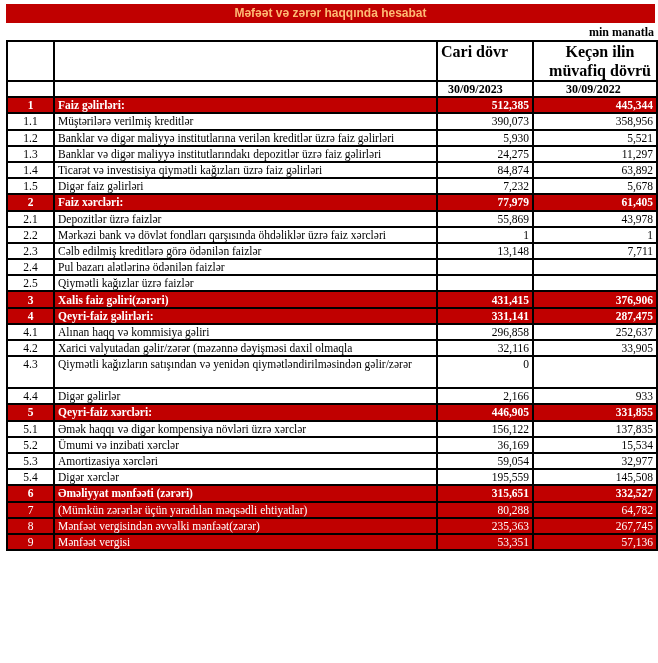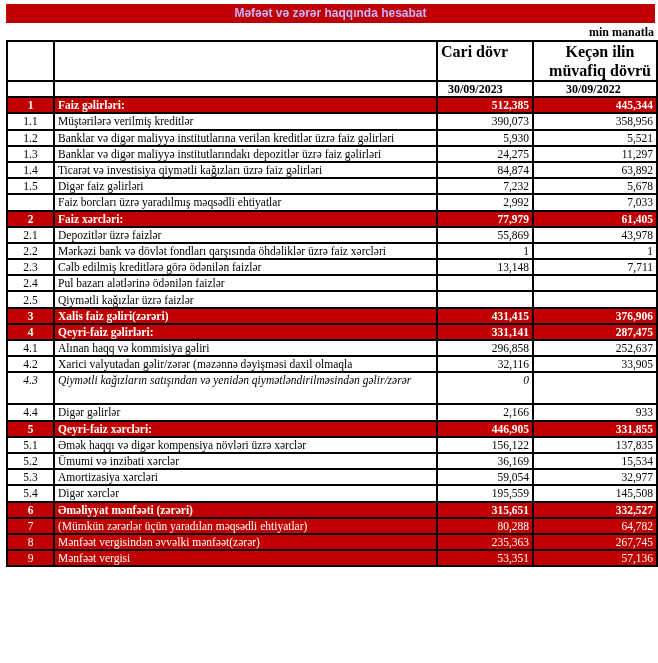--- a/index.html
+++ b/index.html
@@ -1,19 +1,19 @@
 <!DOCTYPE html>
 <html><head>
   <meta charset="utf-8">
   <style>
     html, body { margin:0; padding:0; background:#ffffff; }
     body { width:658px; height:663px; position:relative; overflow:hidden;
            font-family:"Liberation Serif", "DejaVu Serif", serif; color:#000; }
     .title-bar { position:absolute; left:6px; top:4px; width:649px; height:19px;
-                 background:#c00000; color:#c4b5fd; text-align:center;
+                 background:#c00000; color:#fdba74; text-align:center;
                  font-family:"Liberation Sans", "DejaVu Sans", sans-serif;
                  font-size:12px; font-weight:bold; line-height:19px; }
     .unit { position:absolute; right:4px; top:25px; font-size:12px; font-weight:bold; line-height:14px; }
     table { position:absolute; left:6px; top:40px; border-collapse:collapse;
             table-layout:fixed; width:650px; }
     td { border:2px solid #000; padding:0 3px; font-size:11.5px; line-height:14px;
          height:14.2px; vertical-align:middle; white-space:nowrap; overflow:hidden; }
     col.c-num { width:47px; }
     col.c-desc { width:383px; }
     col.c-cur { width:96px; }
@@ -21,21 +21,21 @@
     td.num { text-align:center; }
     td.val { text-align:right; }
     td.hdr { vertical-align:top; font-weight:bold; font-size:16px; line-height:19px; }
     td.hdr-prev { text-align:center;padding-left:13px; }
     tr.head1 td { height:38px; }
     tr.head2 td { font-weight:bold; font-size:12px; }
     tr.head2 td.d1 { padding-left:10px; }
     tr.head2 td.d2 { padding-left:32px; }
     tr.red td { background:#c00000; color:#fff; }
     tr.red.bold td { font-weight:bold; }
-    tr.tall td { height:30px;font-style:italic; }
+    tr.tall td { height:30px; }
     tr.tall td.desc { white-space:normal; vertical-align:top; line-height:15px;margin-top:14px; }
     tr.tall td.num, tr.tall td.val { vertical-align:top; }
   </style>
 </head>
 <body>
 
 <div class="title-bar">Məfəət və zərər haqqında hesabat</div>
 <div class="unit">min manatla</div>
 
 <table>
@@ -87,26 +87,20 @@
         <td class="desc">Ticarət və investisiya qiymətli kağızları üzrə faiz gəlirləri</td>
         <td class="val">84,874</td>
         <td class="val">63,892</td>
       </tr>
       <tr>
         <td class="num">1.5</td>
         <td class="desc">Digər faiz gəlirləri</td>
         <td class="val">7,232</td>
         <td class="val">5,678</td>
       </tr>
-      <tr>
-        <td class="num"></td>
-        <td class="desc">Faiz borcları üzrə yaradılmış məqsədli ehtiyatlar</td>
-        <td class="val">2,992</td>
-        <td class="val">7,033</td>
-      </tr>
       <tr class="red bold">
         <td class="num">2</td>
         <td class="desc">Faiz xərcləri:</td>
         <td class="val">77,979</td>
         <td class="val">61,405</td>
       </tr>
       <tr>
         <td class="num">2.1</td>
         <td class="desc">Depozitlər üzrə faizlər</td>
         <td class="val">55,869</td>

